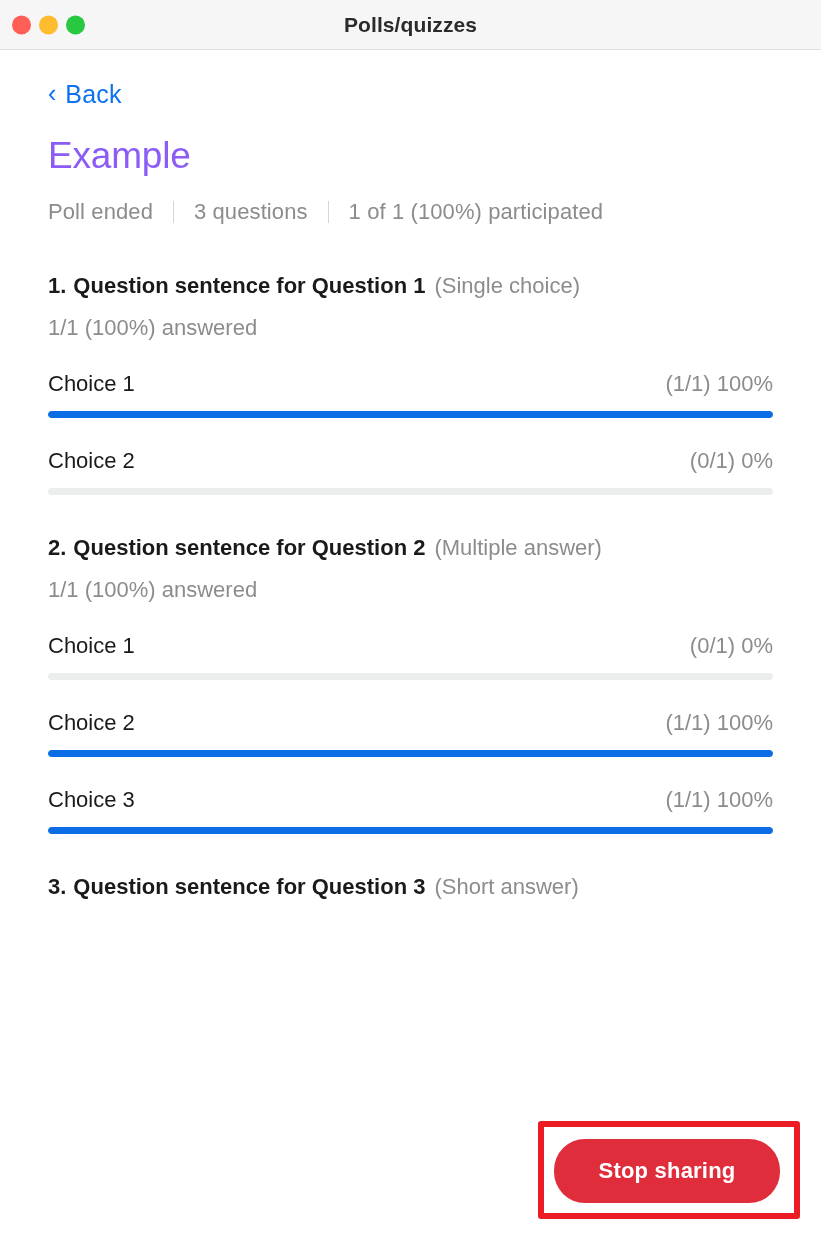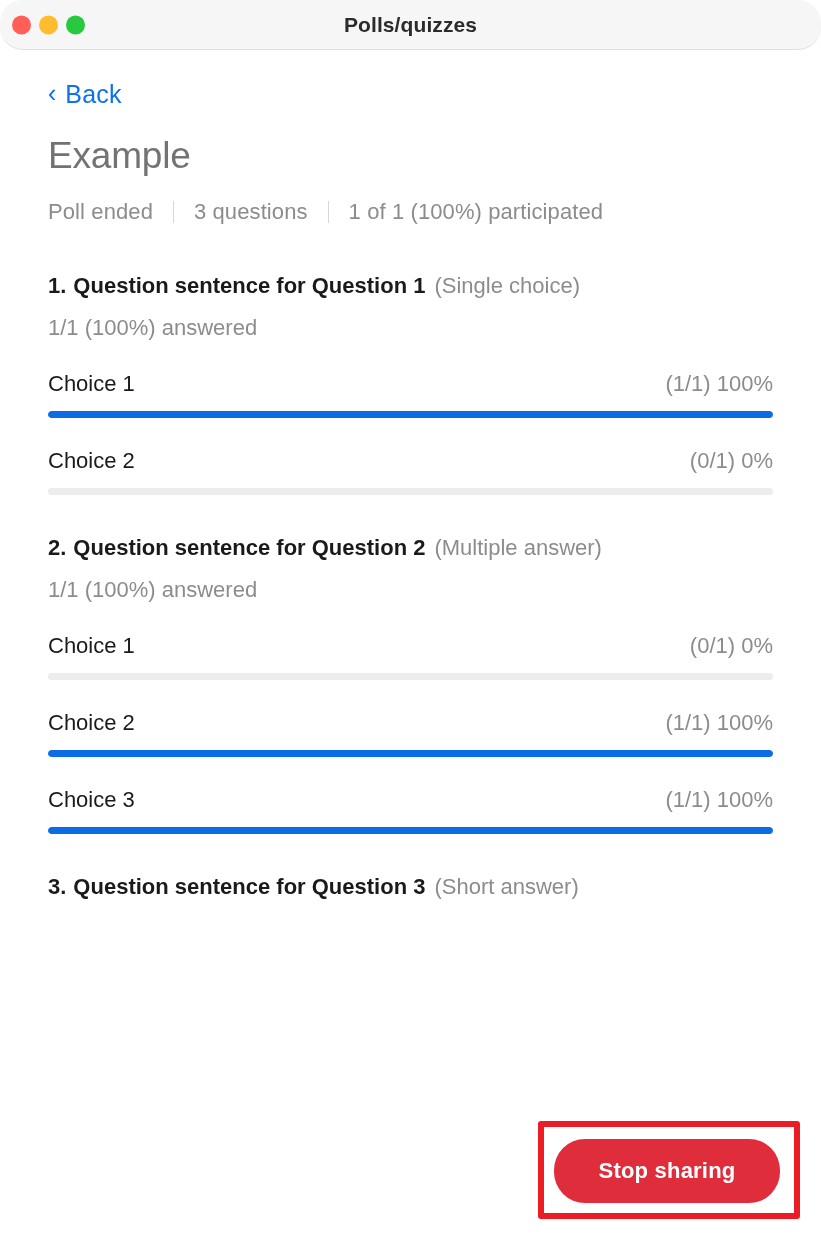--- a/index.html
+++ b/index.html
@@ -12,21 +12,20 @@
   }
 
   
   .titlebar {
     position: relative;
     height: 50px;
     background: #f6f6f6;
     border-bottom: 1px solid #e0e0e0;
     display: flex;
     align-items: center;
-    border-radius: 23px;
   }
   .traffic {
     position: absolute;
     left: 12px;
     top: 50%;
     transform: translateY(-50%);
     display: flex;
     gap: 8px;
   }
   .dot { width: 19px; height: 19px; border-radius: 50%; display: block; }
@@ -63,21 +62,21 @@
   }
   .back-label {
     font-size: 25px;
     color: #0e72ed;
     letter-spacing: 0.2px;
   }
 
   .poll-title {
     margin-top: 26px;
     font-size: 37px;
-    color: #737373;
+    color: #8b5cf6;
     font-weight: 400;
     letter-spacing: -0.2px;
   }
 
   .meta-row {
     margin-top: 22px;
     display: flex;
     align-items: center;
     font-size: 22px;
     color: #8c8c8c;

